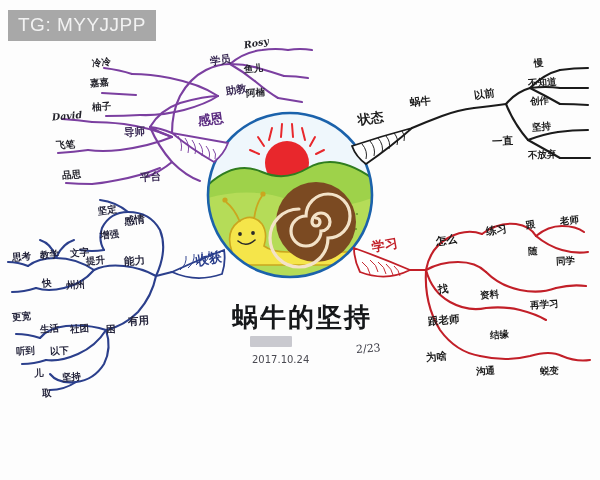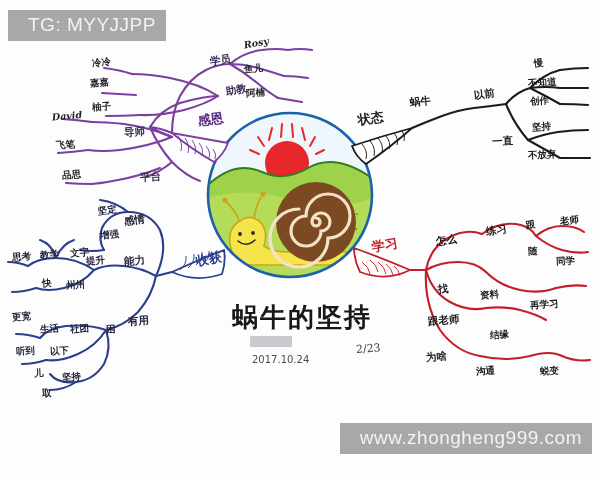--- a/index.html
+++ b/index.html
@@ -11,21 +11,21 @@
   }
   #stage{position:relative;width:600px;height:480px;background:#fdfdfd;}
   #mindmap{position:absolute;left:0;top:0;width:600px;height:480px;}
 
   .wm{
     position:absolute;
     background:#a8a8a8;
     color:#f2f2f2;
     font-size:19px;
     letter-spacing:.5px;
-    padding:4px 10px 5px 20px;
+    padding:4px 10px 5px 10px;
     line-height:1.15;
     white-space:nowrap;
     user-select:none;
   }
   #wm-tg{left:8px;top:10px;font-size:19px;}
   #wm-site{right:8px;bottom:26px;font-size:19px;}
 
   
   text{
     font-family:"DejaVu Sans", sans-serif;
@@ -347,15 +347,14 @@
     <g>
       <text class="title-cn" x="232" y="318">蜗牛的坚持</text>
       <rect class="smudge" x="250" y="336" width="42" height="11" rx="1"></rect>
       <text class="date-cn" x="252" y="360">2017.10.24</text>
       <text class="page-no" x="356" y="350" transform="rotate(-4 356 350)">2/23</text>
     </g>
 
   </svg>
 
   <div class="wm" id="wm-tg">TG: MYYJJPP</div>
-  <div class="wm" id="wm-site">www.zhongheng999.com</div>
 
 </div>
 
 </body></html>

